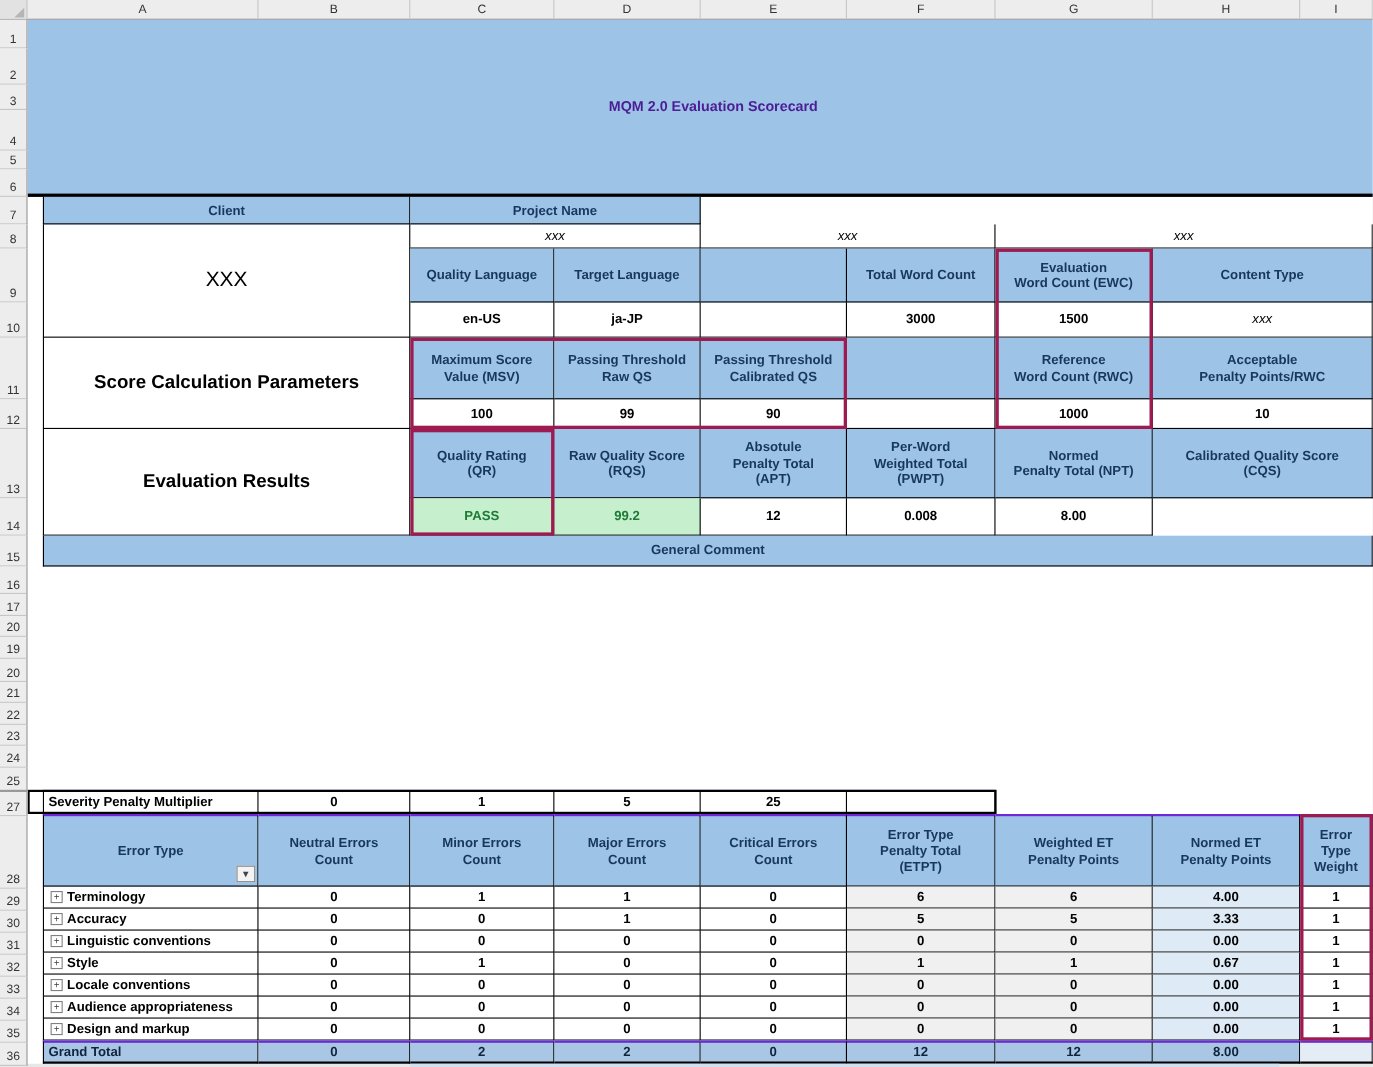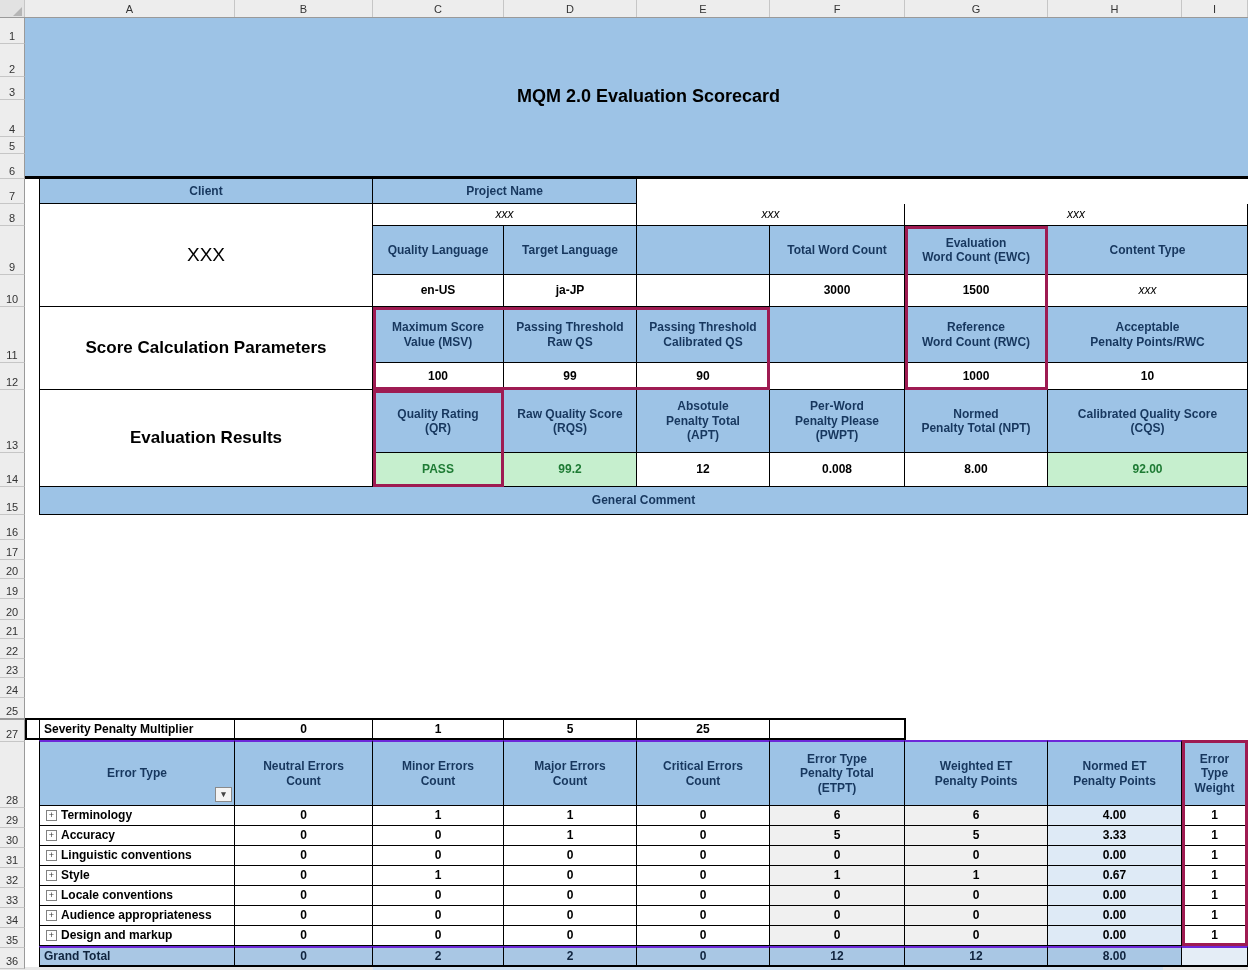--- a/index.html
+++ b/index.html
@@ -34,21 +34,21 @@
   .green{background:#C6EFCE;color:#1E7B34;font-weight:700;}
   .gray{background:#F0F0F0;}
   .lblue{background:#DEEAF6;}
   .gt{background:#A9C7E4;color:#10243E;font-weight:700;}
   .gtl{background:#E4EDF6;}
   .val{font-weight:700;}
   .italic{font-style:italic;}
   .left{justify-content:flex-start;text-align:left;padding-left:4px;}
   .bold{font-weight:700;}
   .pre{white-space:pre-line;}
-  .title-cell{font-size:18px;font-weight:700;color:#000000;background:#9DC3E6;border-bottom:3px solid #000;padding-left:24px;}
+  .title-cell{font-size:13px;font-weight:700;color:#4c1d95;background:#9DC3E6;border-bottom:3px solid #000;padding-left:24px;}
   .section{font-size:17px;font-weight:700;}
   .bigval{font-size:19px;font-weight:500;}
   .comment-box{border:2px solid #000;align-items:flex-start;justify-content:flex-start;
                padding:5px 8px;font-style:italic;color:#B6B6C4;text-align:left;}
   .redbox{position:absolute;border:3px solid #9E1B52;pointer-events:none;z-index:6;box-sizing:border-box;}
   .blackbox{position:absolute;border:2px solid #000;pointer-events:none;z-index:5;box-sizing:border-box;}
   .filterbtn{position:absolute;right:2px;bottom:3px;width:15px;height:13px;background:#F4F4F4;
              border:1px solid #8a8a8a;display:flex;align-items:center;justify-content:center;cursor:pointer;}
   .filterbtn::before{content:"▾";font-size:9px;color:#444;line-height:1;}
   .plusbox{flex:0 0 auto;width:9px;height:9px;border:1px solid #808080;background:#fff;font-size:9px;
@@ -160,32 +160,31 @@
 
     <div class="cell bc bl section" style="grid-area:8/1/10/3">Evaluation Results</div>
     <div class="cell blue bc pre" style="grid-area:8/3/9/4">Quality Rating
 (QR)</div>
     <div class="cell blue bc pre" style="grid-area:8/4/9/5">Raw Quality Score
 (RQS)</div>
     <div class="cell blue bc pre" style="grid-area:8/5/9/6">Absotule
 Penalty Total
 (APT)</div>
     <div class="cell blue bc pre" style="grid-area:8/6/9/7">Per-Word
-Penalty Please
+Weighted Total
 (PWPT)</div>
     <div class="cell blue bc pre" style="grid-area:8/7/9/8">Normed
 Penalty Total (NPT)</div>
     <div class="cell blue bc pre" style="grid-area:8/8/9/10">Calibrated Quality Score
 (CQS)</div>
     <div class="cell green bc" style="grid-area:9/3/10/4">PASS</div>
     <div class="cell green bc" style="grid-area:9/4/10/5">99.2</div>
     <div class="cell bc val" style="grid-area:9/5/10/6">12</div>
     <div class="cell bc val" style="grid-area:9/6/10/7">0.008</div>
     <div class="cell bc val" style="grid-area:9/7/10/8">8.00</div>
-    <div class="cell green bc" style="grid-area:9/8/10/10">92.00</div>
 
     <div class="cell blue bc bl" style="grid-area:10/1/11/10">General Comment</div>
 
 
     <div class="cell" style="grid-area:12/1/13/10"></div>
 
     <div class="cell bc bl bt left bold" style="grid-area:13/1/14/2">Severity Penalty Multiplier</div>
     <div class="cell bc bt val" style="grid-area:13/2/14/3">0</div>
     <div class="cell bc bt val" style="grid-area:13/3/14/4">1</div>
     <div class="cell bc bt val" style="grid-area:13/4/14/5">5</div>

